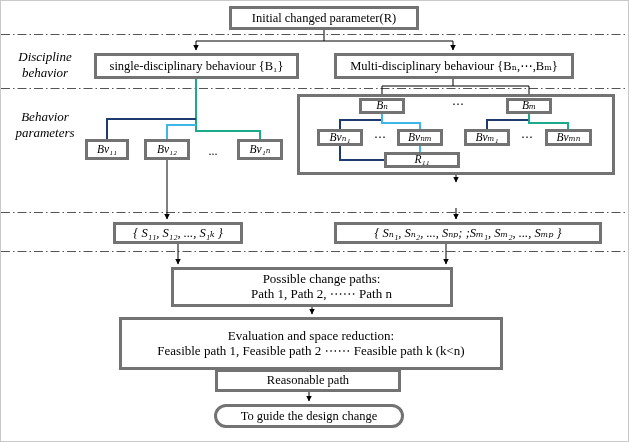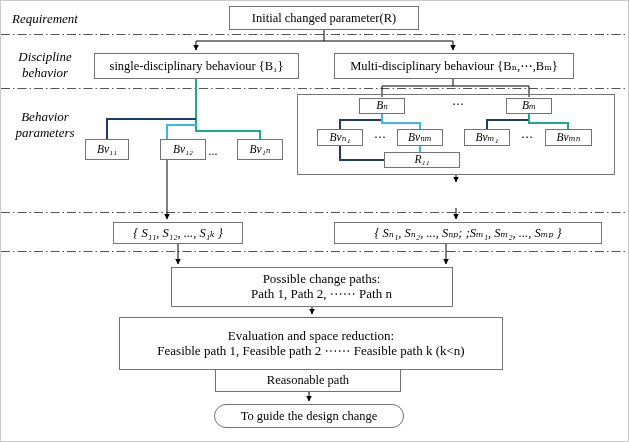--- a/index.html
+++ b/index.html
@@ -6,21 +6,21 @@
   .canvas {
     position:relative; width:629px; height:442px;
     background:#fff; overflow:hidden; box-sizing:border-box;
     border:1px solid #c9c9c9;
     font-family:"Liberation Serif","DejaVu Serif",serif;
     color:#000;
   }
   .wires { position:absolute; left:0; top:0; }
   .box {
     position:absolute; box-sizing:border-box;
-    border:1px solid #737373; background:#fff;
+    border:3px solid #737373; background:#fff;
     display:flex; align-items:center; justify-content:center;
     text-align:center; font-size:12.5px; line-height:1.15;
   }
   .group { background:transparent; }
   .small { font-size:11.5px; }
   .math { font-style:italic; }
   .plain {
     position:absolute; background:transparent; border:none;
     display:flex; align-items:center; justify-content:center;
     font-size:12px;
@@ -74,31 +74,30 @@
     <polyline points="195,124 166,124 166,138" fill="none" stroke-width="2" stroke="#3fb6e8"></polyline>
 
     <polyline points="381,113 381,119 339,119 339,128" fill="none" stroke-width="2" stroke="#1f3a6e"></polyline>
     <polyline points="381,113 381,122 419,122 419,128" fill="none" stroke-width="2" stroke="#3fb6e8"></polyline>
     <polyline points="528,113 528,119 486,119 486,128" fill="none" stroke-width="2" stroke="#1f3a6e"></polyline>
     <polyline points="528,113 528,122 567,122 567,128" fill="none" stroke-width="2" stroke="#1cab8a"></polyline>
     <polyline points="339,145 339,159 383,159" fill="none" stroke-width="2" stroke="#1f3a6e"></polyline>
     <polyline points="419,145 419,151" fill="none" stroke-width="2" stroke="#3fb6e8"></polyline>
   </svg>
 
-  <div class="rowlabel" style="left:0px; top:10px;">Requirement</div>
   <div class="rowlabel" style="left:0px; top:48px;">Discipline behavior</div>
   <div class="rowlabel" style="left:0px; top:108px;">Behavior parameters</div>
 
   <div class="box" style="left:228px; top:5px; width:190px; height:24px;">Initial changed parameter(R)</div>
 
   <div class="box" style="left:93px; top:52px; width:205px; height:26px;">single-disciplinary behaviour {B₁}</div>
   <div class="box" style="left:333px; top:52px; width:240px; height:26px;">Multi-disciplinary behaviour {Bₙ,⋯,Bₘ}</div>
 
   <div class="box small math" style="left:84px; top:138px; width:44px; height:21px;">Bv₁₁</div>
-  <div class="box small math" style="left:143px; top:138px; width:46px; height:21px;margin-left:16px;">Bv₁₂</div>
+  <div class="box small math" style="left:143px; top:138px; width:46px; height:21px;">Bv₁₂</div>
   <div class="plain" style="left:196px; top:142px; width:32px; height:16px;">...</div>
   <div class="box small math" style="left:236px; top:138px; width:46px; height:21px;">Bv₁ₙ</div>
 
   <div class="box group" style="left:296px; top:93px; width:318px; height:81px;"></div>
   <div class="box small math" style="left:358px; top:97px; width:46px; height:16px;">Bₙ</div>
   <div class="plain" style="left:445px; top:95px; width:24px; height:16px;">⋯</div>
   <div class="box small math" style="left:505px; top:97px; width:46px; height:16px;">Bₘ</div>
 
   <div class="box small math" style="left:316px; top:128px; width:46px; height:17px;">Bvₙ₁</div>
   <div class="plain" style="left:366px; top:129px; width:26px; height:15px;">⋯</div>

